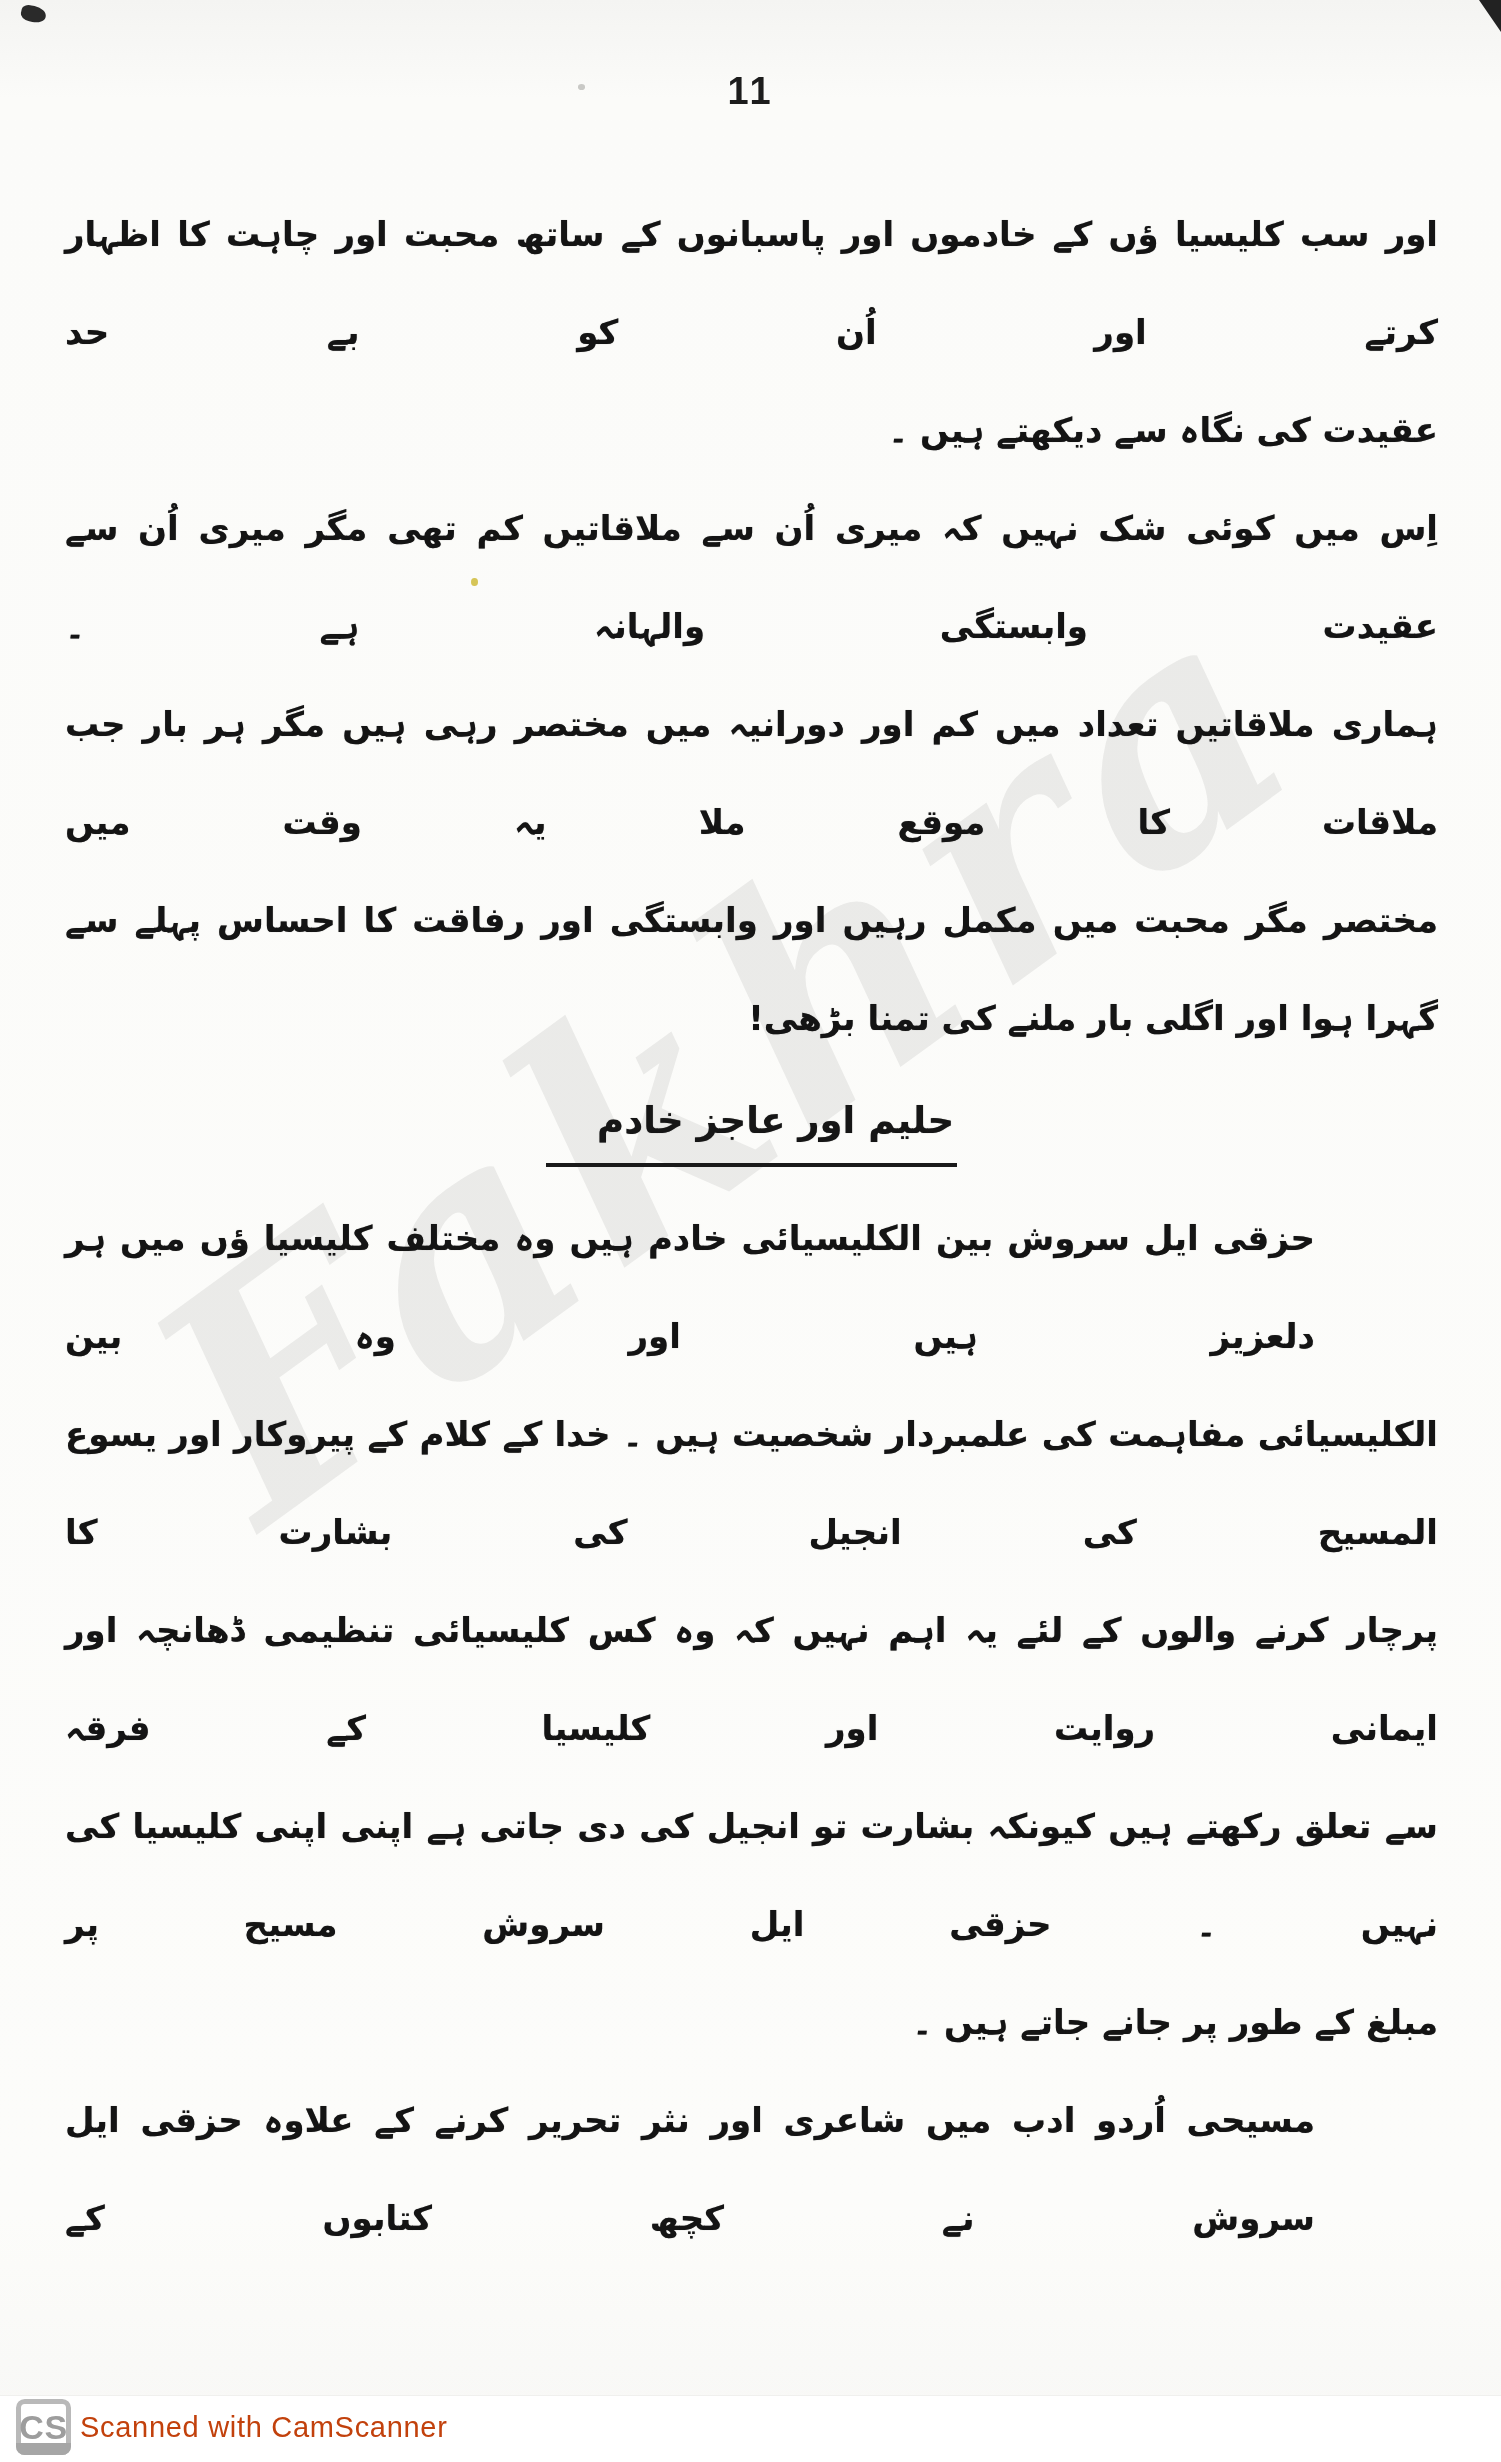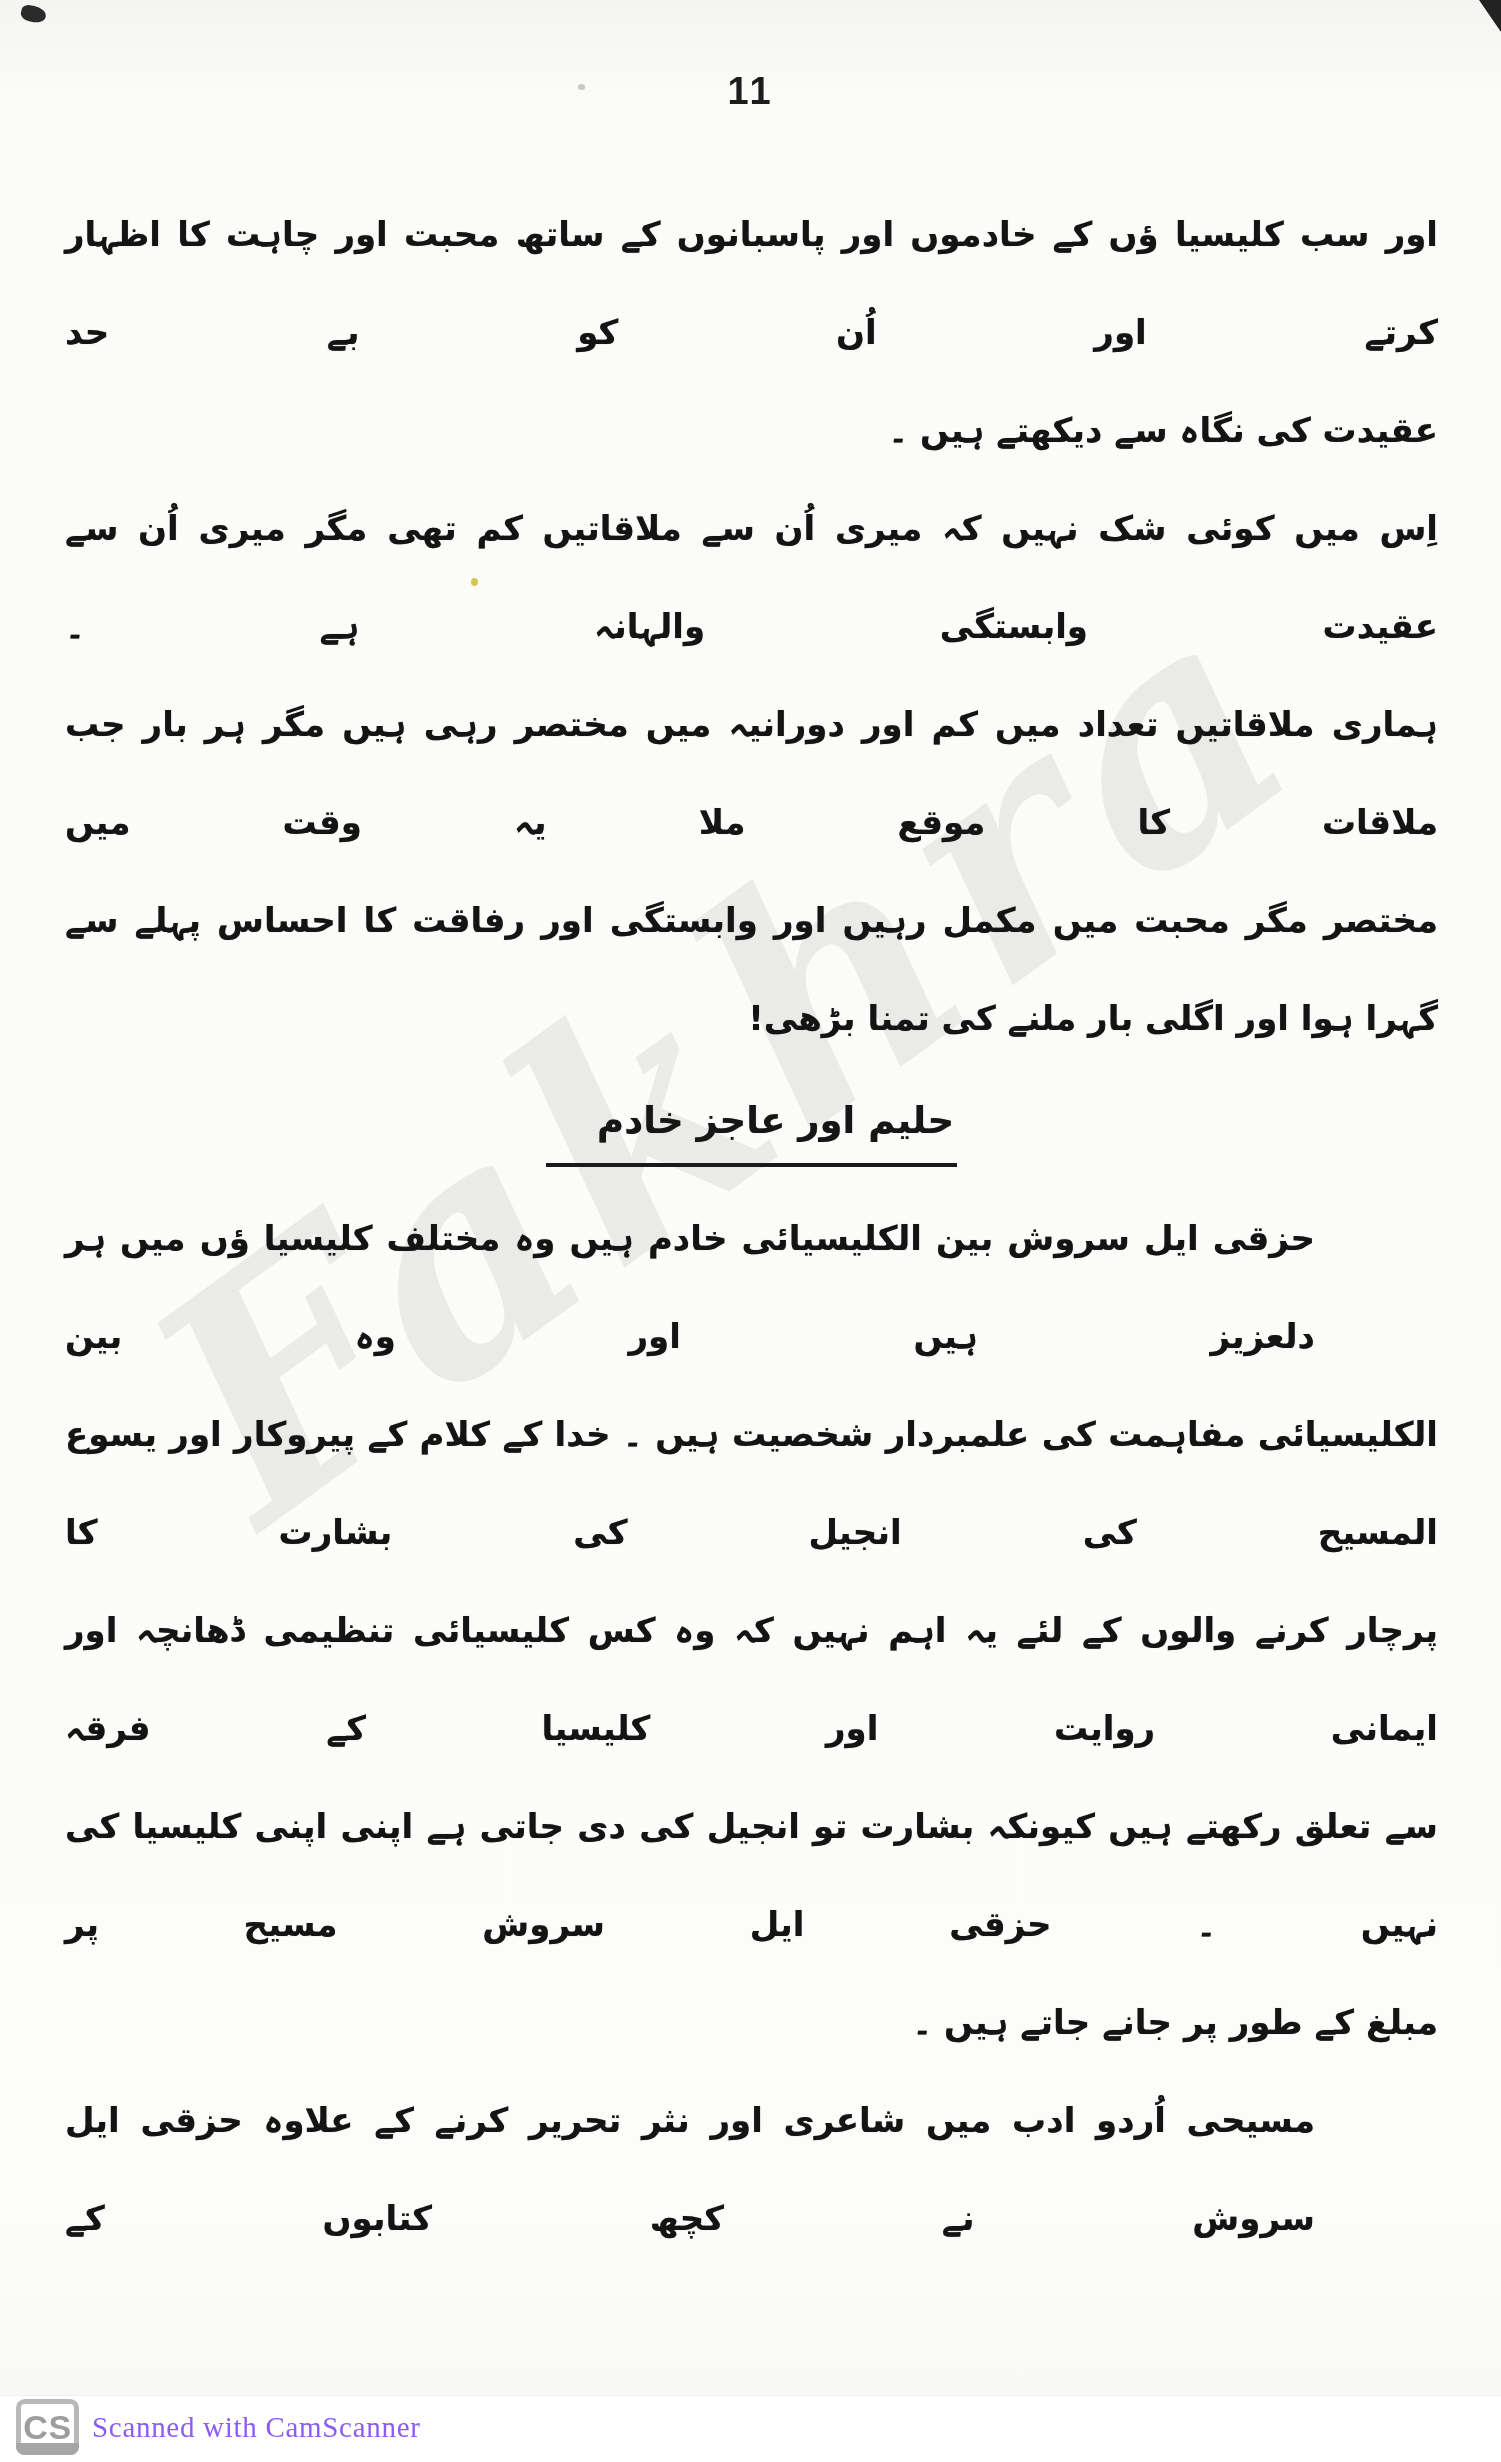--- a/index.html
+++ b/index.html
@@ -79,21 +79,21 @@
     position: absolute;
     left: 0; right: 0; bottom: 0;
     height: 67px;
     background: #ffffff;
     border-top: 0.7px solid #f0f0ee;
   }
   .cs-logo {
     position: absolute;
     left: 16px;
     bottom: 7.3px;
-    width: 63px;
+    width: 55px;
     height: 56px;
     border: 5.1px solid #b9b9b9;
     border-radius: 8.8px;
     background: #ffffff;
     display: flex;
     align-items: center;
     justify-content: center;
   }
   .cs-logo::after {
     content: "";
@@ -106,25 +106,25 @@
   .cs-logo-text {
     font-family: "Liberation Sans", sans-serif;
     font-size: 34px;
     font-weight: bold;
     color: #9d9d9d;
     letter-spacing: 0.7px;
     line-height: 1;
   }
   .footer-label {
     position: absolute;
-    left: 92px;
+    left: 80px;
     bottom: 17.6px;
-    font-family: Liberation Serif, serif;
+    font-family: Liberation Sans, sans-serif;
     font-size: 29px;
-    color: #8b5cf6;
+    color: #c2410c;
     letter-spacing: 0.7px;
   }
   .artifact { position: absolute; pointer-events: none; }
   .artifact.corner-tl { top: 5.9px; left: 20.5px; width: 25px; height: 16px; background: #2a2a2a; border-radius: 40% 60% 55% 45%; transform: rotate(12deg); }
   .artifact.corner-tr { top: 0; right: 0; width: 0; height: 0; border-top: 32px solid #222; border-left: 22px solid transparent; }
   .artifact.speck-yellow { top: 578px; left: 471px; width: 6.6px; height: 8px; background: #d6c557; border-radius: 50%; }
   .artifact.smudge-top { top: 84px; left: 578px; width: 7.3px; height: 5.9px; background: #c9c9c6; border-radius: 50%; }
 </style>
 </head>
 <body>

